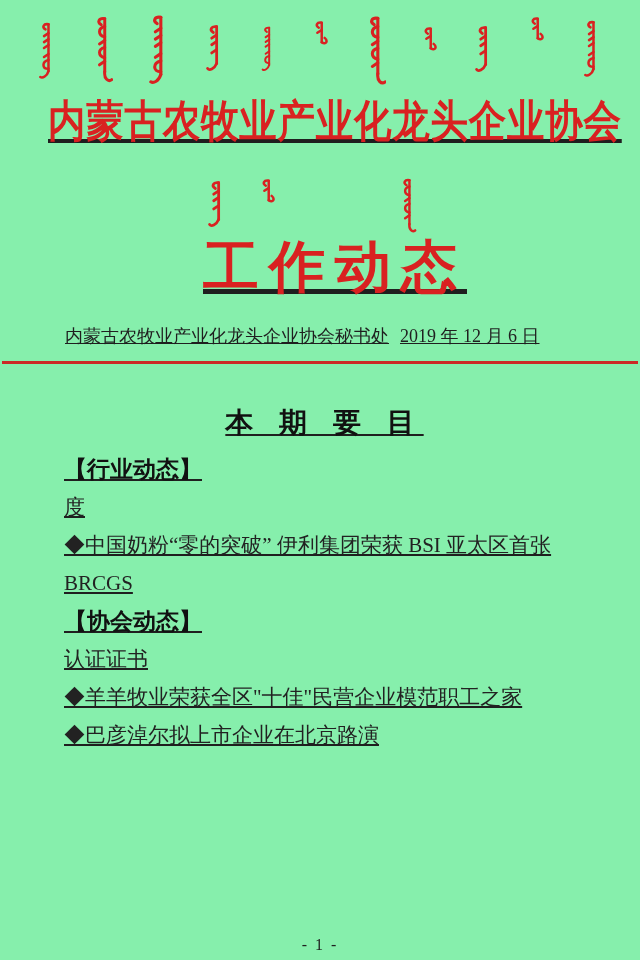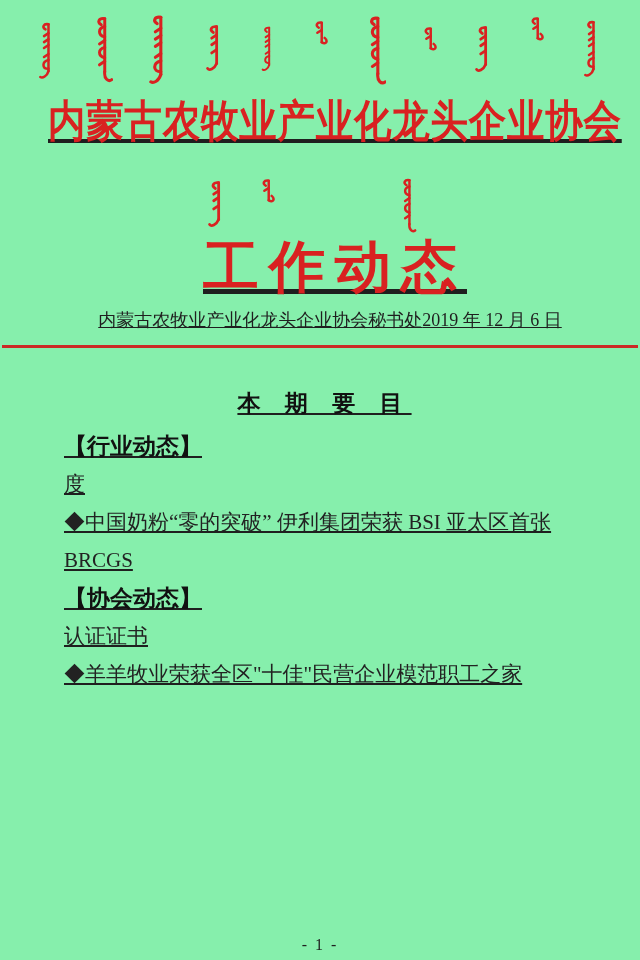--- a/index.html
+++ b/index.html
@@ -62,41 +62,42 @@
     padding-left: 20px;
   }
   .issue-line {
     margin-top: 16px;
     text-align: center;
     font-size: 21px;
     font-weight: 700;
     letter-spacing: 1px;
   }
   .pub-row {
-    margin-top: 10px;
+    margin-top: 26px;
     padding: 0 45px 0 65px;
     display: flex;
-    justify-content: center;
+    justify-content: flex-start;
     font-size: 18px;
     line-height: 24px;
+    gap: 11px;
   }
   .red-rule {
     height: 3px;
     background: #cb2a25;
     margin: 13px 2px 0 2px;
     border: none;
   }
 
   
   .toc-heading {
     margin-top: 40px;
     text-align: center;
     font-family: "Liberation Sans", sans-serif;
     font-weight: 700;
-    font-size: 23px;
+    font-size: 28px;
     letter-spacing: 9px;
     text-indent: 9px;
     color: #111;
   }
   .toc-lines { margin: 8px 40px 0 64px; }
   .toc-line { line-height: 38px; }
   .toc-line.section {
     font-family: "Liberation Sans", sans-serif;
     font-weight: 700;
     font-size: 23px;
@@ -232,18 +233,19 @@
 
   <div class="toc">
     <div class="toc-heading">本 期 要 目</div>
     <div class="toc-lines">
       <div class="toc-line section">【行业动态】</div>
       <div class="toc-line continuation">度</div>
       <div class="toc-line item">◆中国奶粉“零的突破” 伊利集团荣获 BSI 亚太区首张 BRCGS</div>
       <div class="toc-line section">【协会动态】</div>
       <div class="toc-line continuation">认证证书</div>
       <div class="toc-line item">◆羊羊牧业荣获全区"十佳"民营企业模范职工之家</div>
+      <div class="toc-line item">◆巴彦淖尔拟上市企业在北京路演</div>
     </div>
   </div>
 
   <div class="footer">- 1 -</div>
 
 </div>
 
 </body></html>

